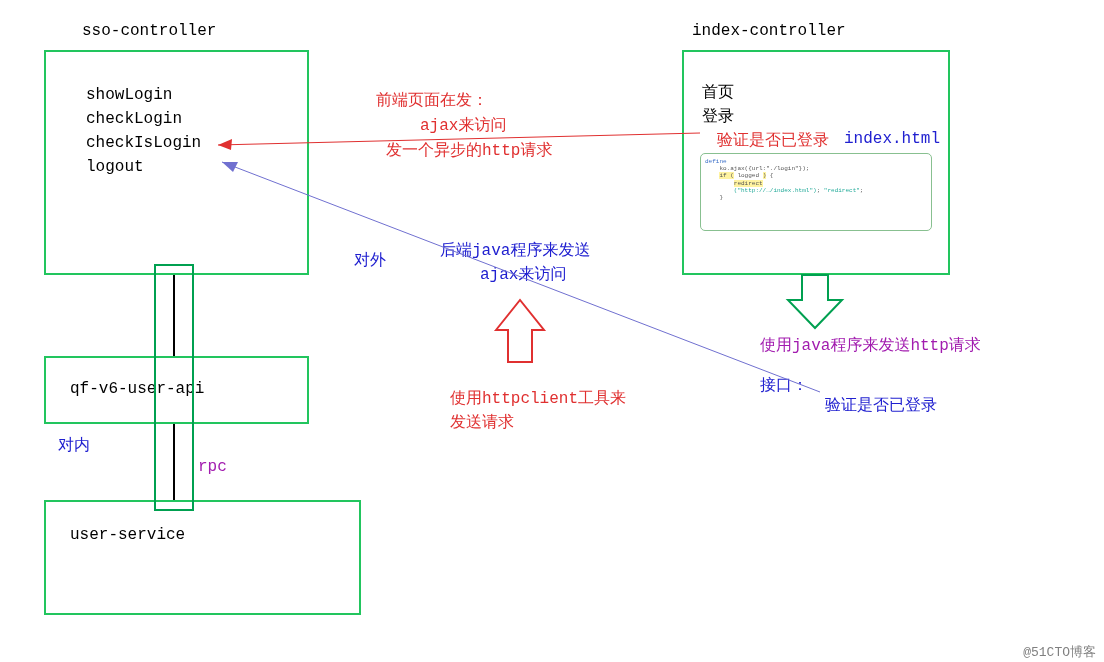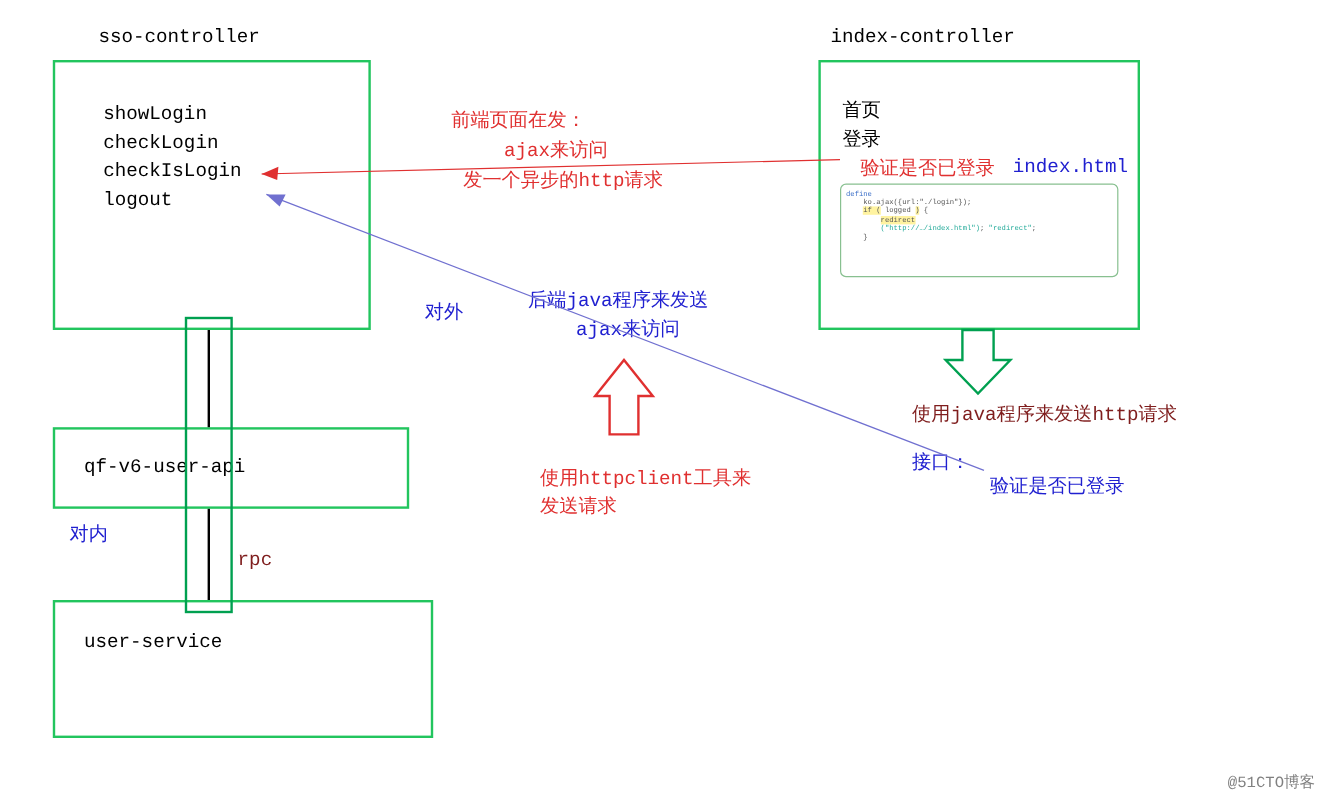--- a/index.html
+++ b/index.html
@@ -17,21 +17,21 @@
       border: 2px solid #22c55e;
       background: #fff;
     }
     .label {
       position: absolute;
       white-space: nowrap;
       font-family: "Consolas", "Courier New", monospace;
     }
     .red { color: #e03030; }
     .blue { color: #2020d0; }
-    .green { color: #7f1d1d; }
+    .green { color: #a21caf; }
     .gray { color: #808080; }
     .purple-line { stroke: #7070d0; stroke-width: 1; fill: none; }
     .red-line { stroke: #e03030; stroke-width: 1; fill: none; }
     .black-line { stroke: #000; stroke-width: 2; fill: none; }
     .green-line { stroke: #00a050; stroke-width: 2; fill: none; }
     .code-snippet {
       position: absolute;
       border: 1px solid #88c090;
       border-radius: 5px;
       font-size: 6px;
@@ -70,21 +70,21 @@
 
 <div class="code-snippet" style="left:700px; top:153px; width:232px; height:78px;">
   <span style="color:#3b6fc8;">define</span><br>
   &nbsp;&nbsp;&nbsp;&nbsp;ko.ajax({url:"./login"});<br>
   &nbsp;&nbsp;&nbsp;&nbsp;<span class="hl">if (</span> logged <span class="hl">)</span> {<br>
   &nbsp;&nbsp;&nbsp;&nbsp;&nbsp;&nbsp;&nbsp;&nbsp;<span class="hl">redirect</span><br>
   &nbsp;&nbsp;&nbsp;&nbsp;&nbsp;&nbsp;&nbsp;&nbsp;<span style="color:#2a9;">("http://…/index.html")</span>; <span style="color:#2a9;">"redirect"</span>;<br>
   &nbsp;&nbsp;&nbsp;&nbsp;}<br>
 </div>
 
-<div class="box" style="left:44px; top:356px; width:297px; height:68px;">
+<div class="box" style="left:44px; top:356px; width:265px; height:68px;">
   <div class="label" style="left:24px; top:22px;">qf-v6-user-api</div>
 </div>
 
 <div class="box" style="left:44px; top:500px; width:317px; height:115px;">
   <div class="label" style="left:24px; top:24px;">user-service</div>
 </div>
 
 <div class="label blue" style="left:58px; top:435px;">对内</div>
 <div class="label green" style="left:198px; top:458px;">rpc</div>
 <div class="label blue" style="left:354px; top:250px;">对外</div>

